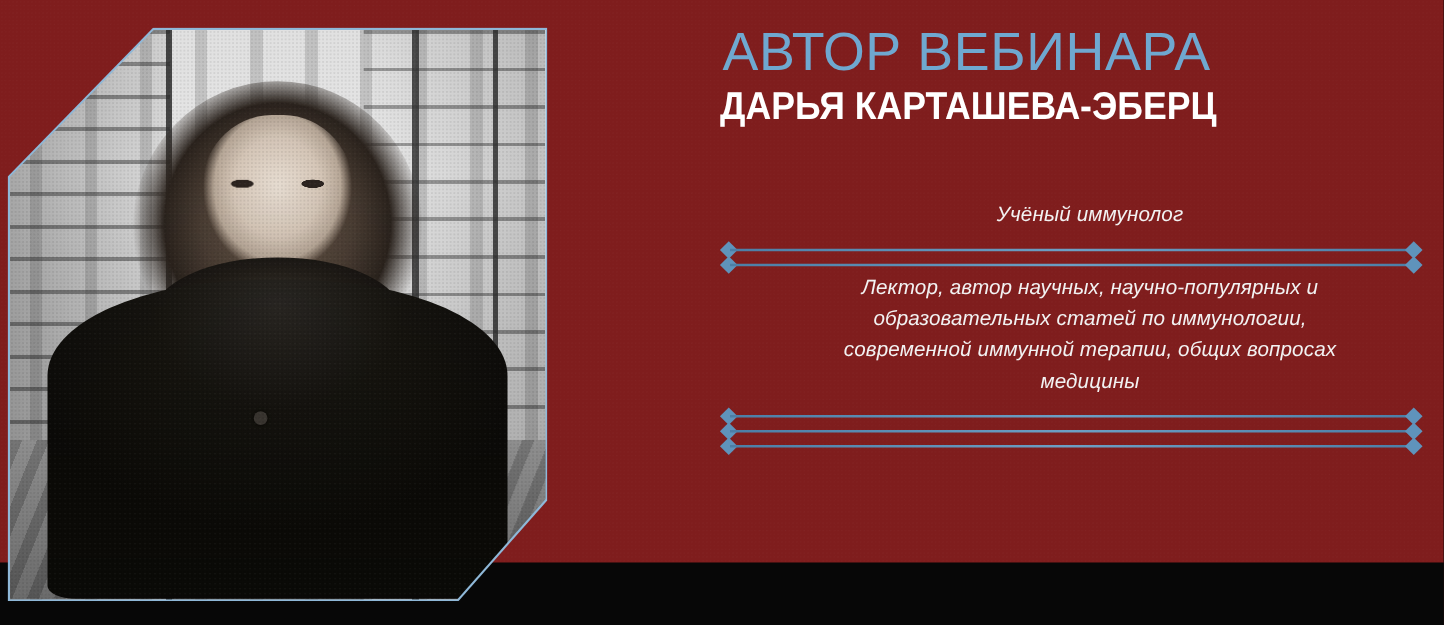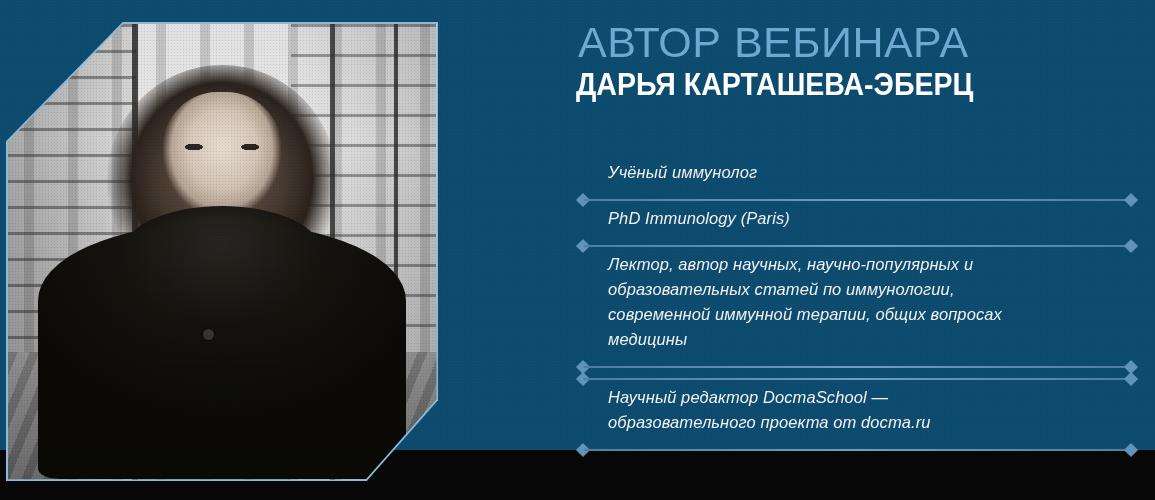--- a/index.html
+++ b/index.html
@@ -7,21 +7,22 @@
   html, body {
     width:1155px; height:500px;
     background:#070707;
     overflow:hidden;
     font-family:"Liberation Sans", sans-serif;
   }
 
   #slide {
     position:relative;
     width:1155px; height:450px;
-    background:#0c4a6e;
+    background:#7f1d1d;
+    text-align:center;
   }
 
   
   #noise {
     position:absolute; inset:0;
     pointer-events:none;
     opacity:.55;
     background-image:
       radial-gradient(rgba(255,255,255,.045) 0.5px, transparent 0.6px),
       radial-gradient(rgba(255,255,255,.03) 0.5px, transparent 0.6px),
@@ -263,23 +264,20 @@
 
       <div class="cred-item">
         <div class="cred-text">Учёный иммунолог</div>
       </div>
       <div class="divider">
         <span class="dia left"></span>
         <span class="rule"></span>
         <span class="dia right"></span>
       </div>
 
-      <div class="cred-item">
-        <div class="cred-text">PhD Immunology (Paris)</div>
-      </div>
       <div class="divider">
         <span class="dia left"></span>
         <span class="rule"></span>
         <span class="dia right"></span>
       </div>
 
       <div class="cred-item">
         <div class="cred-text">Лектор, автор научных, научно-популярных и
 образовательных статей по иммунологии,
 современной иммунной терапии, общих вопросах
@@ -290,24 +288,20 @@
         <span class="rule"></span>
         <span class="dia right"></span>
       </div>
 
       <div class="divider">
         <span class="dia left"></span>
         <span class="rule"></span>
         <span class="dia right"></span>
       </div>
 
-      <div class="cred-item">
-        <div class="cred-text">Научный редактор DocmaSchool —
-образовательного проекта от docma.ru</div>
-      </div>
       <div class="divider">
         <span class="dia left"></span>
         <span class="rule"></span>
         <span class="dia right"></span>
       </div>
 
     </div>
   </div>
 </div>
 

